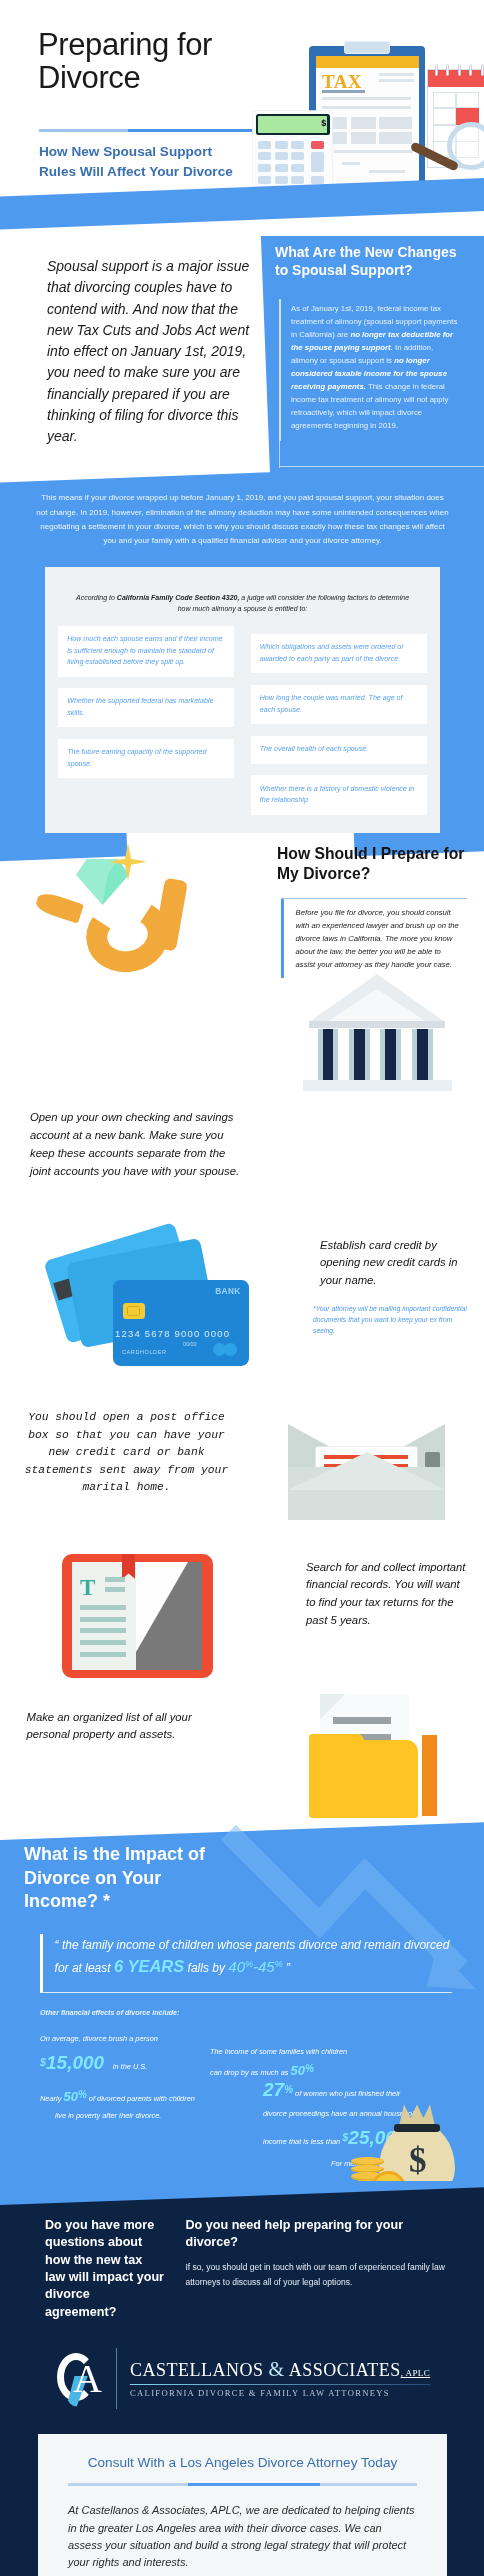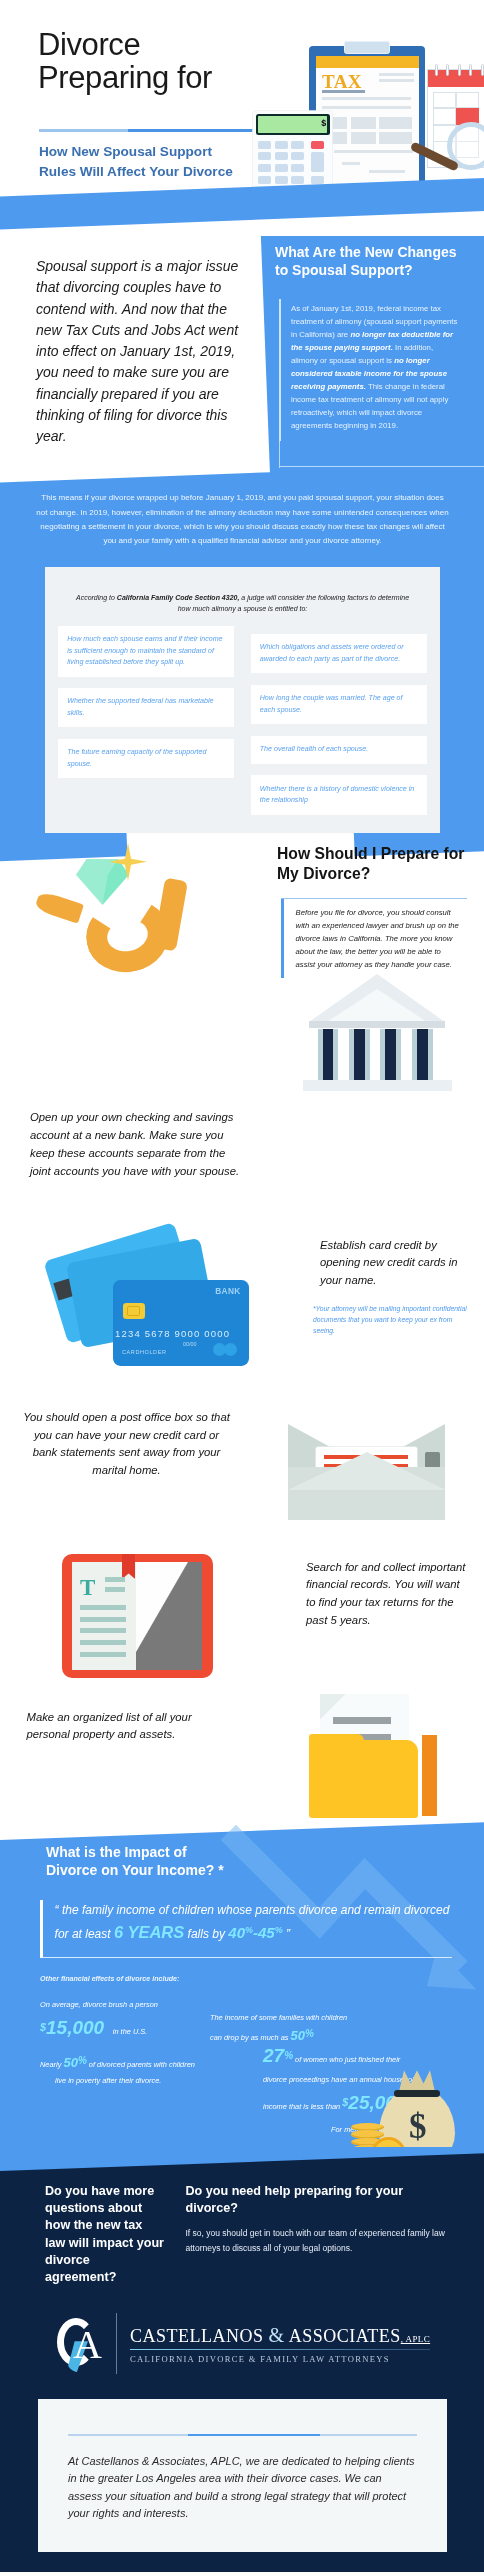--- a/index.html
+++ b/index.html
@@ -51,21 +51,21 @@
 
   .hero-band { position:absolute; left:-8.3px; top:187px; width:513px; height:33px; background:#4d9aef; transform:rotate(-2.2deg); }
 
   
   .sec2 { position:relative; height:252px; background:#4d9aef; overflow:hidden; }
   .sec2-white {
     position:absolute; left:-33px; top:-21.5px; width:298px; height:263px; background:#fff;
     transform:rotate(-2.2deg);
   }
   .sec2-quote {
-    position:absolute; left:36px; top:20px; width:205px;
+    position:absolute; left:47px; top:20px; width:205px;
     font-style:italic; font-size:14px; line-height:1.52; color:#1c1c1c; font-weight:500;
   }
   .sec2-head {
     position:absolute; left:275px; top:6.6px; width:194px;
     color:#fff; font-size:14px; font-weight:700; line-height:1.32;
   }
   .sec2-box {
     position:absolute; left:279px; top:63px; width:189px;
     border-left:2.5px solid #cfe4fb; padding:3.3px 8.3px 8.3px 10px;
   }
@@ -137,21 +137,21 @@
   .cc-num { position:absolute; left:2px; top:48px; color:#d9ecfa; font-size:9.5px; letter-spacing:1.2px; }
   .cc-exp { position:absolute; left:70px; top:61px; color:#b4d9f3; font-size:5.4px;}
   .cc-name { position:absolute; left:9px; top:69px; color:#b6dbf4; font-size:5.5px; letter-spacing:0.6px;}
   .cc-dots { position:absolute; right:8.3px; top:63px; width:28px; height:13.2px;}
   .cc-dots i { position:absolute; top:0; width:13.2px; height:13.2px; border-radius:50%; background:#2ea2e6;}
   .sec7-text { position:absolute; right:18px; top:15px; width:147px; font-style:italic; font-size:11.3px; line-height:1.56; color:#151515; }
   .sec7-note { position:absolute; right:18px; top:81px; width:154px; font-style:italic; font-size:6.8px; line-height:1.62; color:#4d9aef; }
 
   
   .sec8 { position:relative; background:#fff; height:145px; overflow:hidden; }
-  .sec8-text { position:absolute; left:23px; top:13.2px; width:207px; text-align:center; font-style:italic; font-size:11.3px; line-height:1.56; color:#151515; }
+  .sec8-text { position:absolute; left:23px; top:13.2px; width:207px; text-align:center; font-style:italic; font-size:11.3px; line-height:1.56; color:#151515;font-family:Liberation Mono, monospace; }
   .env-art { position:absolute; right:40px; top:8.3px; width:157px; height:128px; }
   .env-flapL { position:absolute; left:0; top:20px; width:0; height:0; border-left:79px solid #cdd9d5; border-top:43px solid transparent; border-bottom:43px solid transparent;}
   .env-flapR { position:absolute; right:0; top:20px; width:0; height:0; border-right:79px solid #cdd9d5; border-top:43px solid transparent; border-bottom:43px solid transparent;}
   .env-letter { position:absolute; left:28px; top:43px; width:101px; height:71px; background:#fff; border-radius:2.5px; box-shadow:0 0 0 0.8px #e4e9e7;}
   .env-line { position:absolute; left:8.3px; width:84px; height:3.3px; background:#e74c2e;}
   .env-body { position:absolute; left:0; top:63px; width:157px; height:53px; background:#d5dfdb; clip-path:polygon(0 0,100% 0,100% 100%,0 100%);}
   .env-tri { position:absolute; left:0; top:48px; width:0; height:0; border-left:79px solid transparent; border-right:79px solid transparent; border-bottom:38px solid #e1e9e6;}
   .env-dark { position:absolute; right:5px; top:48px; width:15px; height:20px; background:#7f8b87; border-radius:1.7px;}
 
   
@@ -174,24 +174,24 @@
   .fold-paper2 { position:absolute; left:23px; top:0; width:89px; height:99px; background:linear-gradient(135deg,#e7eeee 18px, #f7fbfb 18px);}
   .fold-pl { position:absolute; left:36px; top:23px; width:58px; height:6.6px; background:#9aa1a4;}
   .fold-orange { position:absolute; right:5px; top:41px; width:15px; height:81px; background:#f08a1a;}
   .fold-front { position:absolute; left:11.6px; top:46px; width:109px; height:78px; background:#fdc423; border-radius:3.3px 11.6px 3.3px 3.3px; }
   .fold-tab { position:absolute; left:11.6px; top:40px; width:55px; height:13.2px; background:#fdc423; border-radius:3.3px 6.6px 0 0;}
 
   
   .sec11 { position:relative; background:#4d9aef; overflow:hidden; padding-bottom:11.6px; }
   .sec11-top { position:absolute; left:-25px; top:-15px; width:546px; height:28px; background:#fff; transform:rotate(-2.1deg);}
   .arrow-bg { position:absolute; right:-8.3px; top:6.6px; width:273px; height:182px; opacity:0.5; }
-  .stats-head { position:relative; margin:25px 0 0 46px; color:#fff; font-size:14px; font-weight:700; line-height:1.32; width:215px; }
+  .stats-head { position:relative; margin:25px 0 0 24px; color:#fff; font-size:18px; font-weight:700; line-height:1.32; width:215px; }
   .quote-block { position:relative; margin:20px 33px 0 40px; border-left:3.3px solid #fff; padding:1.7px 0 11.6px 11.6px; border-bottom:0.8px solid #d8ebfd; }
   .quote-block .q { font-style:italic; color:#fff; font-size:12px; line-height:1.56; }
-  .q .big { color:#7fe7ff; font-weight:700; font-style:italic; font-size:15px; }
+  .q .big { color:#7fe7ff; font-weight:400; font-style:italic; font-size:15px; }
   .q .big2 { color:#7fe7ff; font-weight:800; font-style:italic; font-size:16.5px; }
   .q .sup { font-size:9px; vertical-align:super; }
   .other-head { margin:16.5px 0 0 40px; color:#eaf4fe; font-size:7.1px; font-style:italic; font-weight:600; }
   .stat-grid { position:relative; margin-top:10px; height:142px; }
   .stat { position:absolute; color:#fff; font-style:italic; font-size:7.4px; line-height:1.8; }
   .stat .n { color:#7fe7ff; font-weight:800; font-size:19px; font-style:italic; }
   .stat .n.sm { font-size:13px; }
   .stat .cur { color:#7fe7ff; font-weight:800; font-size:10.8px; vertical-align:super;}
   .stat .pc { color:#7fe7ff; font-weight:800; font-size:10px; vertical-align:super;}
   .moneybag { position:absolute; right:25px; top:79px; width:109px; height:109px; }
@@ -233,22 +233,22 @@
   .consult-rule i { position:absolute; left:120px; top:0; width:132px; height:2.5px; background:#4d9aef;}
   .consult p { margin-top:16.5px; font-style:italic; font-size:11px; line-height:1.58; color:#2a2a2a; }
 </style>
 </head>
 <body>
 
 <div class="page">
 
   <div class="hero">
     <div class="hero-title">
+      <div>Preparing for</div>
       <div>Divorce</div>
-      <div>Preparing for</div>
     </div>
     <div class="hero-rule"></div>
     <div class="hero-rule2"></div>
     <div class="hero-sub">
       <div>How New Spousal Support</div>
       <div>Rules Will Affect Your Divorce</div>
     </div>
 
     <div class="hero-art">
       <div class="cal">
@@ -572,20 +572,21 @@
           <span>CASTELLANOS</span>
           <span class="amp">&amp;</span>
           <span>ASSOCIATES</span><span class="aplc">, APLC</span>
         </div>
         <div class="logo-line"></div>
         <div class="logo-tag">CALIFORNIA DIVORCE &amp; FAMILY LAW ATTORNEYS</div>
       </div>
     </div>
 
     <div class="consult">
+      <h3>Consult With a Los Angeles Divorce Attorney Today</h3>
       <div class="consult-rule">
           <i></i>
         </div>
       <p>At Castellanos &amp; Associates, APLC, we are dedicated to helping clients in the greater Los Angeles area with their divorce cases. We can assess your situation and build a strong legal strategy that will protect your rights and interests.</p>
     </div>
   </div>
 
 </div>
 
 

